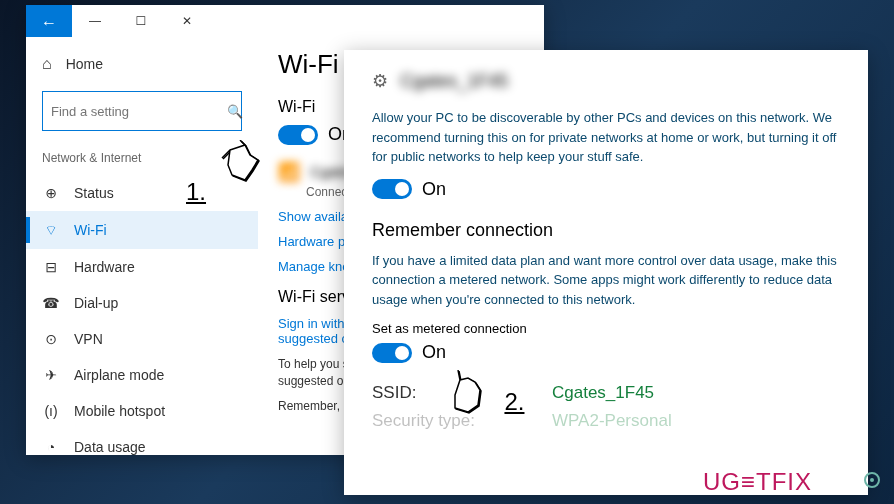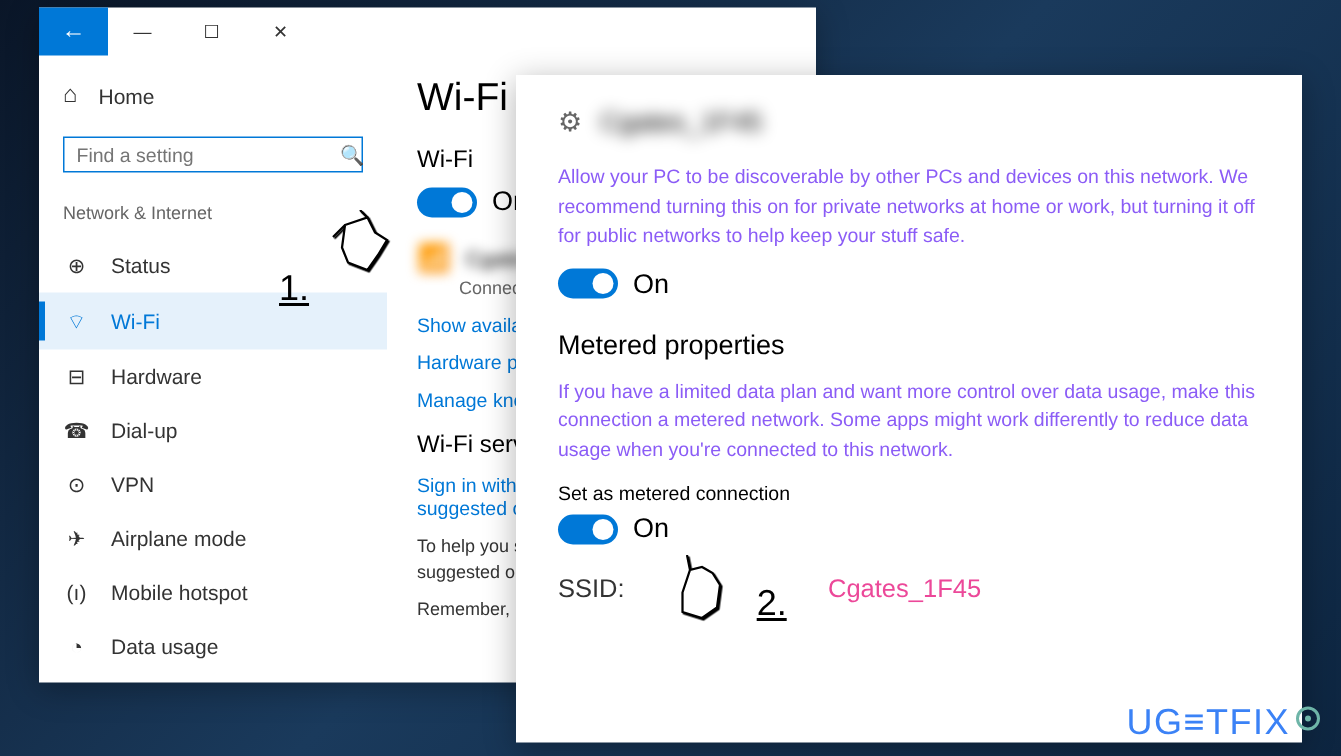--- a/index.html
+++ b/index.html
@@ -9,21 +9,21 @@
     .titlebar { display: flex; align-items: center; height: 32px; }
     .back-btn { width: 46px; height: 32px; background: #0078d7; color: #fff; display: flex; align-items: center; justify-content: center; font-size: 16px; }
     .title { margin-left: 12px; font-size: 12px; color: #333; flex: 1; }
     .win-controls { display: flex; }
     .win-btn { width: 46px; height: 32px; display: flex; align-items: center; justify-content: center; font-size: 12px; color: #333; }
     
     .settings-body { display: flex; height: calc(100% - 32px); }
     .sidebar { width: 232px; padding: 8px 0; }
     .home-link { display: flex; align-items: center; padding: 10px 16px; font-size: 14px; color: #333; }
     .home-link .icon { margin-right: 14px; font-size: 16px; }
-    .search-box { margin: 8px 16px 16px; border: 1px solid #0078d7; height: 24px; display: flex; align-items: center; padding: 0 8px; }
+    .search-box { margin: 8px 16px 16px; border: 1px solid #0078d7; height: 40px; display: flex; align-items: center; padding: 0 8px; }
     .search-box input { border: none; outline: none; flex: 1; font-size: 13px; color: #888; }
     .search-box .icon { color: #888; font-size: 13px; }
     .category-label { padding: 4px 16px 10px; font-size: 12px; color: #666; }
     .nav-item { display: flex; align-items: center; padding: 10px 16px; font-size: 14px; color: #333; position: relative; }
     .nav-item.active { background: #e5f1fb; color: #0078d7; }
     .nav-item.active::before { content: ''; position: absolute; left: 0; top: 6px; bottom: 6px; width: 4px; background: #0078d7; }
     .nav-item .icon { margin-right: 14px; width: 18px; text-align: center; font-size: 14px; }
     
     .content-left { flex: 1; padding: 12px 20px; overflow: hidden; }
     .content-left h1 { font-size: 26px; font-weight: 300; margin-bottom: 18px; }
@@ -36,32 +36,32 @@
     .wifi-network .icon { font-size: 18px; margin-right: 10px; }
     .network-name { font-size: 14px; }
     .network-status { font-size: 12px; color: #666; margin-bottom: 10px; margin-left: 28px; }
     .link { color: #0078d7; font-size: 13px; display: block; margin: 10px 0; }
     .body-text { font-size: 12px; color: #333; margin: 8px 0; line-height: 1.4; }
     
     .window-network { position: absolute; top: 50px; left: 344px; width: 524px; height: 445px; background: #fff; box-shadow: 0 4px 20px rgba(0,0,0,0.3); padding: 20px 28px; }
     .network-header { display: flex; align-items: center; margin-bottom: 16px; }
     .network-header .icon { font-size: 18px; margin-right: 12px; color: #666; }
     .network-header .name { font-size: 18px; filter: blur(5px); }
-    .desc { font-size: 13px; color: #8b5cf6; line-height: 1.5; margin-bottom: 12px; }
+    .desc { font-size: 13px; color: #0c4a6e; line-height: 1.5; margin-bottom: 12px; }
     .heading { font-size: 18px; font-weight: 400; margin: 20px 0 10px; }
     .field-label { font-size: 13px; margin-bottom: 6px; }
     .props-row { display: flex; font-size: 17px; padding: 4px 0; }
     .props-key { width: 180px; color: #333; }
-    .props-val { color: #ec4899; }
+    .props-val { color: #15803d; }
     
     .callout-hand { position: absolute; pointer-events: none; }
     .callout-hand svg { filter: drop-shadow(1px 1px 0 #000); }
     .callout-num { font-size: 24px; font-weight: 400; text-decoration: underline; }
     
-    .watermark { position: absolute; bottom: 8px; right: 12px; font-size: 24px; color: #3b82f6; font-family: Arial; letter-spacing: 1px; display: flex; align-items: center; }
+    .watermark { position: absolute; bottom: 8px; right: 12px; font-size: 24px; color: #be185d; font-family: Arial; letter-spacing: 1px; display: flex; align-items: center; gap: 48px; }
   </style>
 </head>
 <body>
 
 <div class="window-settings">
   <div class="titlebar">
     <div class="back-btn">←</div>
     <div class="win-controls">
       <div class="win-btn">—</div>
       <div class="win-btn">☐</div>
@@ -140,30 +140,34 @@
 <div class="window-network">
   <div class="network-header">
     <span class="icon">⚙</span>
     <span class="name">Cgates_1F45</span>
   </div>
   <div class="desc">Allow your PC to be discoverable by other PCs and devices on this network. We recommend turning this on for private networks at home or work, but turning it off for public networks to help keep your stuff safe.</div>
   <div class="toggle">
     <div class="toggle-switch"></div>
     <span class="toggle-label">On</span>
   </div>
-  <div class="heading">Metered properties</div>
+  <div class="heading">Remember connection</div>
   <div class="desc">If you have a limited data plan and want more control over data usage, make this connection a metered network. Some apps might work differently to reduce data usage when you're connected to this network.</div>
   <div class="field-label">Set as metered connection</div>
   <div class="toggle">
     <div class="toggle-switch"></div>
     <span class="toggle-label">On</span>
   </div>
   <div class="props-row">
     <div class="props-key">SSID:</div>
     <div class="props-val">Cgates_1F45</div>
+  </div>
+  <div class="props-row" style="opacity:0.3">
+    <div class="props-key">Security type:</div>
+    <div class="props-val">WPA2-Personal</div>
   </div>
 </div>
 
 <div class="callout-hand" style="top:140px; left:186px">
   <span class="callout-num">1.</span>
   <svg width="60" height="60" viewBox="0 0 60 60">
     <path d="M20 10 L35 5 L40 15 L48 20 L42 30 L35 40 L22 35 L18 25 Z M20 10 L12 18 M35 5 L30 0" fill="#fff" stroke="#000" stroke-width="1.5"></path>
   </svg>
 </div>
 

